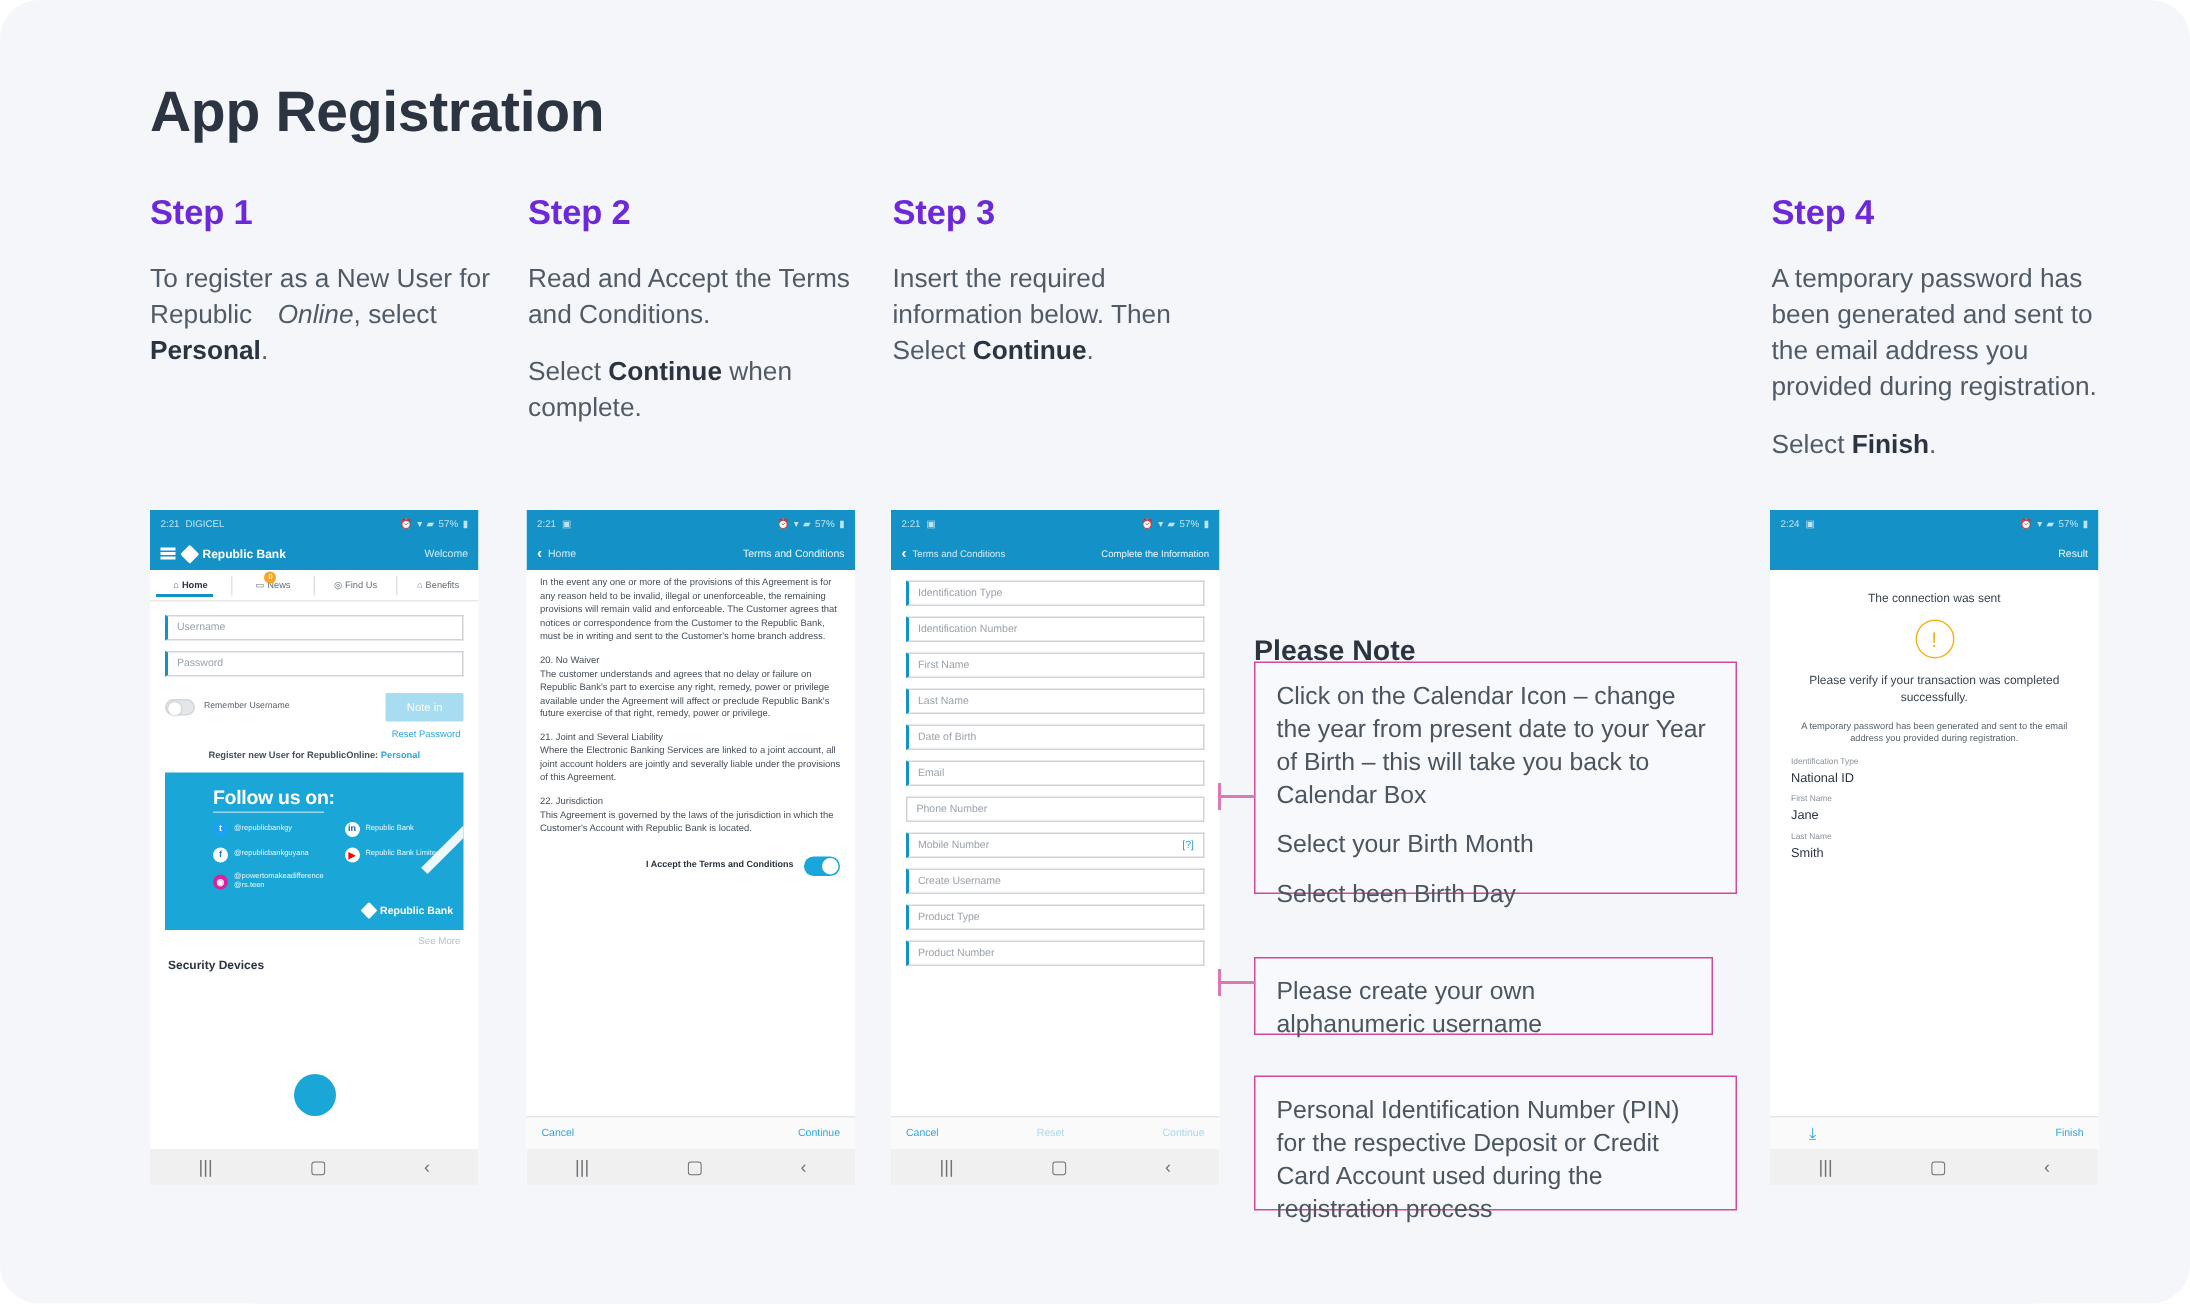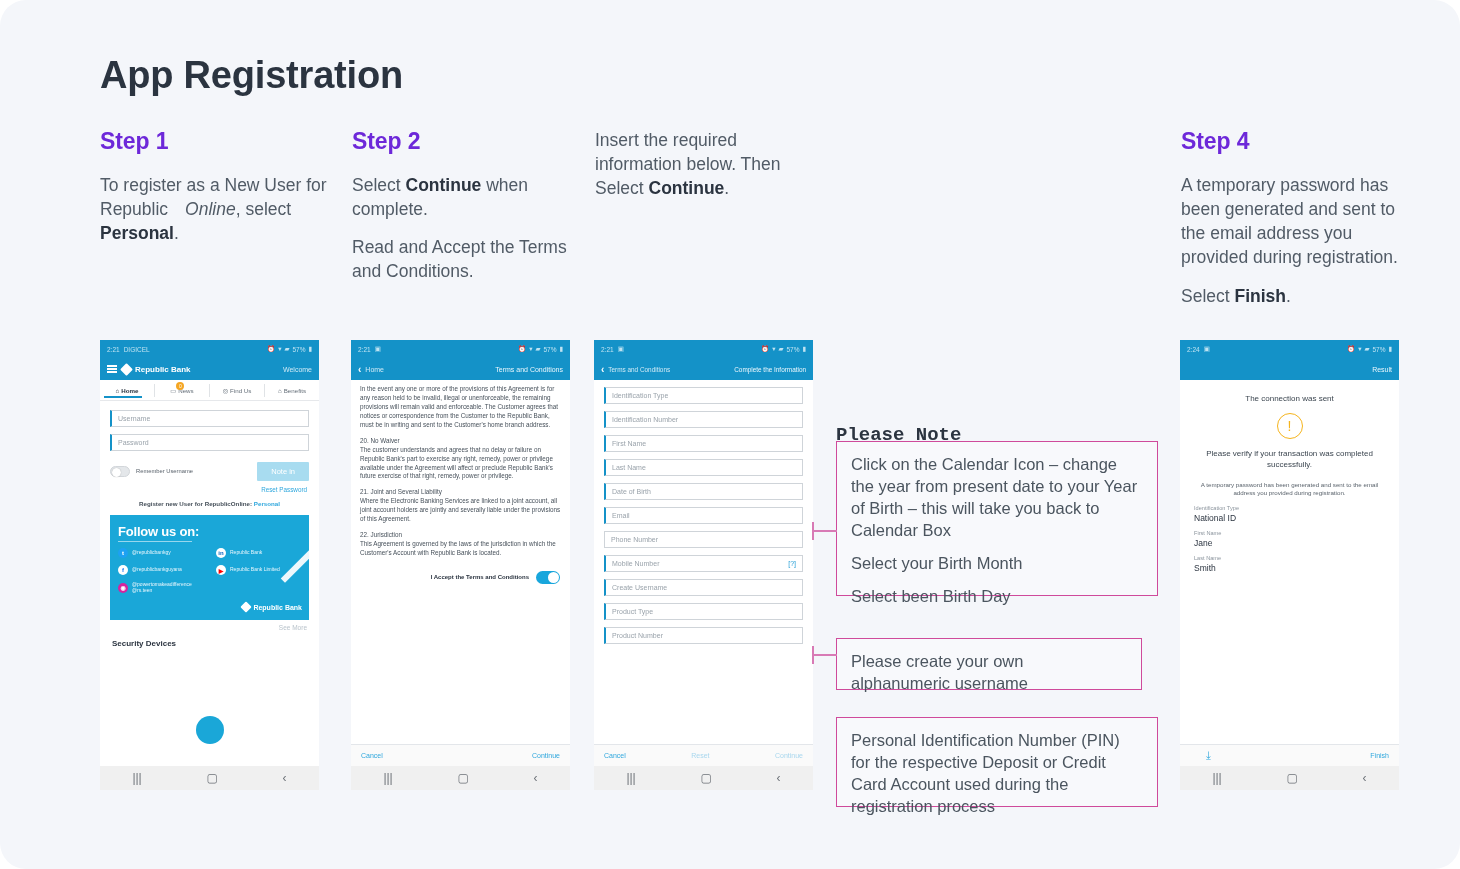--- a/index.html
+++ b/index.html
@@ -115,21 +115,21 @@
     content:""; position:absolute; left:1px; top:0.5px;
     width:9px; height:9px; border-radius:50%; background:#fff;
     box-shadow: 0 0 1px rgba(0,0,0,.35);
   }
   .signin-btn {
     background: #a8dcf0; color: #ffffff; font-size: 7.5px;
     padding: 5px 14px; border-radius: 1px;
   }
   .social-card {
     margin: 8px 10px 0 10px; height: 105px; position: relative;
-    background: #1aa7d8; overflow: hidden;
+    background: #1aa7d8; overflow: hidden; padding-left: 24px;
   }
   .social-card::before {
     content:""; position:absolute; right:-14px; top:-24px;
     width: 70px; height: 70px; border-top: 6px solid rgba(255,255,255,.92);
     border-right: 6px solid rgba(255,255,255,.92);
     transform: rotate(45deg);
   }
   .social-title {
     color:#fff; font-weight:700; font-size:13px;
     padding: 9px 0 2px 8px; letter-spacing:-0.2px;
@@ -194,21 +194,21 @@
   .res-sub { text-align:center; font-size:8px; color:#3c4650; padding: 10px 14px 0 14px; line-height:1.35; }
   .res-note { text-align:center; font-size:6.2px; color:#5a636c; padding: 10px 16px 0 16px; line-height:1.4; }
   .kv { padding: 7px 0 0 14px; }
   .kv .k { font-size:5.6px; color:#8b949d; margin-bottom:2px; }
   .kv .v { font-size:8.5px; color:#2b3440; }
   .dl-icon { color:#2fa7dd; font-size:11px; }
 
   
   #please-note-title {
     position: absolute; left: 836px; top: 424px;
-    font-size: 19px; font-weight: 700; color: #2b3440; font-family: Liberation Mono, monospace;
+    font-size: 19px; font-weight: 700; color: #2b3440;
   }
   .note-box {
     position: absolute;
     border: 1.6px solid #cf4a9b;
     background: #f8f9fc;
     padding: 12px 14px 14px 14px;
   }
   .note-line {
     font-size: 16.5px; line-height: 1.33; color: #4b555f;
   }
@@ -231,26 +231,27 @@
   <div class="step-col" id="step-col-1" style="left:100px; width:232px;">
     <div class="step-head">Step 1</div>
     <div class="step-body">
         <div class="step-para"><span>To register as a New User for Republic</span><i>Online</i><span>, select </span><b>Personal</b><span>.</span></div>
       </div>
   </div>
 
   <div class="step-col" id="step-col-2" style="left:352px; width:230px;">
     <div class="step-head">Step 2</div>
     <div class="step-body">
+        <div class="step-para"><span>Read and Accept the Terms and Conditions.</span></div>
         <div class="step-para"><span>Select </span><b>Continue</b><span> when complete.</span></div>
-        <div class="step-para"><span>Read and Accept the Terms and Conditions.</span></div>
       </div>
   </div>
 
   <div class="step-col" id="step-col-3" style="left:595px; width:230px;">
+    <div class="step-head">Step 3</div>
     <div class="step-body">
         <div class="step-para"><span>Insert the required information below. Then Select </span><b>Continue</b><span>.</span></div>
       </div>
   </div>
 
   <div class="step-col" id="step-col-4" style="left:1181px; width:240px;">
     <div class="step-head">Step 4</div>
     <div class="step-body">
         <div class="step-para"><span>A temporary password has been generated and sent to the email address you provided during registration.</span></div>
         <div class="step-para"><span>Select </span><b>Finish</b><span>.</span></div>

